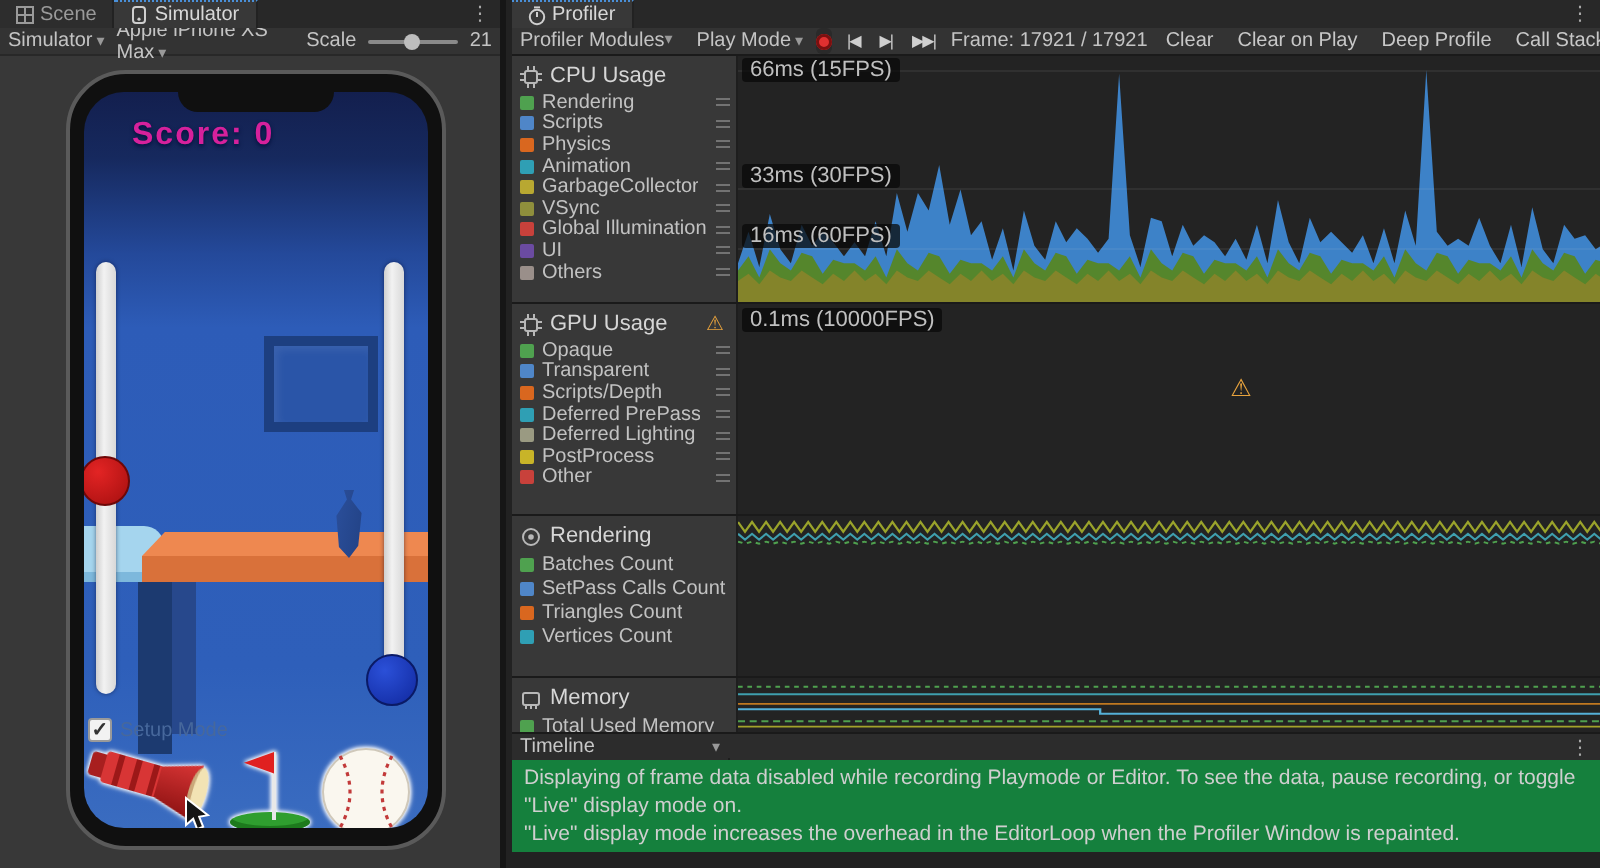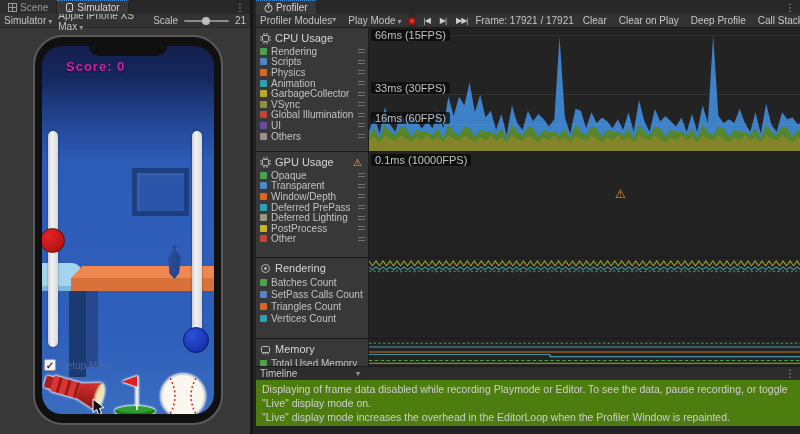--- a/index.html
+++ b/index.html
@@ -15,21 +15,21 @@
   .toolbar { height:14px; background:#333; border-bottom:1px solid #282828; display:flex; align-items:center; gap:6px; padding:0 4px; font-size:10px; color:#c4c4c4; }
   .dd-caret { color:#999; font-size:8px; margin-left:2px; }
   .scale-slider { width:52px; height:2px; background:#8a8a8a; border-radius:1px; position:relative; }
   .scale-slider .knob { position:absolute; left:40%; top:-3px; width:8px; height:8px; border-radius:50%; background:#bdbdbd; }
 
   
   #phone { position:absolute; left:33px; top:35px; width:190px; height:390px; background:#101010; border:2px solid #5a5a5a; border-radius:30px; }
   #screen { position:absolute; left:7px; top:9px; width:172px; height:368px; border-radius:20px; overflow:hidden;
     background:linear-gradient(180deg,#131f4e 0%,#16295e 9%,#24499a 22%,#2d5cb8 32%,#2e5fba 78%,#3a6cc0 100%); }
   #notch { position:absolute; left:50%; transform:translateX(-50%); top:0; width:78px; height:10px; background:#101010; border-radius:0 0 10px 10px; }
-  #score { position:absolute; left:24px; top:13px; color:#d6219c; font-size:13px; font-weight:bold; letter-spacing:1px; text-shadow:0 1px 2px #00103a; }
+  #score { position:absolute; left:24px; top:13px; color:#d6219c; font-size:16px; font-weight:bold; letter-spacing:1px; text-shadow:0 1px 2px #00103a; }
   .pic-frame { position:absolute; left:90px; top:122px; width:57px; height:48px; background:#2a55a8; border:5px solid #1d3f80; box-shadow:inset 2px 2px 4px rgba(255,255,255,0.08); }
   .couch { position:absolute; left:-4px; top:217px; width:44px; height:28px; background:#a5d5ee; border-radius:0 10px 4px 0; box-shadow:inset 0 -5px 0 #7db8dc; }
   .table-top { position:absolute; left:29px; top:220px; width:143px; height:12px; background:#ee8850; clip-path:polygon(8% 0,100% 0,100% 100%,0 100%); }
   .table-front { position:absolute; left:29px; top:232px; width:143px; height:13px; background:#d9713a; }
   .leg1 { position:absolute; left:27px; top:245px; width:17px; height:86px; background:#1c3a70; }
   .leg2 { position:absolute; left:44px; top:245px; width:12px; height:76px; background:#27488c; }
   .vase { position:absolute; left:122px; top:199px; width:21px; height:34px; background:linear-gradient(100deg,#2d52a0,#203f80); clip-path:polygon(38% 0,62% 0,55% 14%,80% 34%,72% 82%,50% 100%,26% 84%,20% 38%,45% 14%); }
   .track { position:absolute; width:10px; border-radius:5px; background:linear-gradient(90deg,#cfcfcf,#f2f2f2 40%,#d8d8d8); box-shadow:0 0 2px rgba(0,0,30,0.5); }
   #track-left { left:6px; top:85px; height:216px; }
   #track-right { left:150px; top:85px; height:212px; }
@@ -79,21 +79,21 @@
   .mod-chart { flex:1; position:relative; background:#232323; overflow:hidden; }
   .mod-chart svg { position:absolute; inset:0; }
   .chart-marker { position:absolute; left:2px; background:rgba(10,10,10,0.75); border-radius:2px; padding:0 4px; font-size:11px; line-height:12px; color:#c0c0c0; z-index:3; }
   .gridline { position:absolute; left:0; right:0; height:1px; background:rgba(220,220,220,0.07); }
   .chart-warn { position:absolute; left:50%; top:40%; transform:translate(-50%,-50%); color:#e8a33d; font-size:12px; }
 
   #timeline-bar { position:absolute; left:0; top:366px; width:544px; height:14px; background:#2c2c2c; border-top:1px solid #1a1a1a; display:flex; align-items:center; font-size:10px; }
   #timeline-dd { width:108px; display:flex; align-items:center; padding-left:4px; }
   #timeline-dd .dd-caret { margin-left:auto; margin-right:4px; }
   #live-btn { padding:0 8px; border-left:1px solid #1e1e1e; color:#c8c8c8; height:100%; display:flex; align-items:center;margin-top:23px; }
-  #msg-area { position:absolute; left:0; top:380px; width:544px; padding:2px 6px; background:#4d7c0f; color:#cfcfcf; font-size:10.5px; line-height:14px; }
+  #msg-area { position:absolute; left:0; top:380px; width:544px; padding:2px 6px; background:#15803d; color:#cfcfcf; font-size:10.5px; line-height:14px; }
 </style>
 </head>
 <body>
 
 <div id="sim-panel">
   <div class="tabbar">
     <div class="tab">
       <svg width="9" height="9" viewBox="0 0 9 9">
           <rect x="0.5" y="0.5" width="8" height="8" fill="none" stroke="#9a9a9a"></rect>
           <line x1="4.5" y1="0" x2="4.5" y2="9" stroke="#9a9a9a"></line>
@@ -321,21 +321,21 @@
           <div class="legend-row">
           <span class="swatch" style="background: rgb(79, 134, 200);"></span>
           <span class="legend-label">Transparent</span>
           <span class="drag-handle">
               <i></i>
               <i></i>
             </span>
         </div>
           <div class="legend-row">
           <span class="swatch" style="background: rgb(217, 103, 31);"></span>
-          <span class="legend-label">Window/Depth</span>
+          <span class="legend-label">Scripts/Depth</span>
           <span class="drag-handle">
               <i></i>
               <i></i>
             </span>
         </div>
           <div class="legend-row">
           <span class="swatch" style="background: rgb(47, 159, 180);"></span>
           <span class="legend-label">Deferred PrePass</span>
           <span class="drag-handle">
               <i></i>

